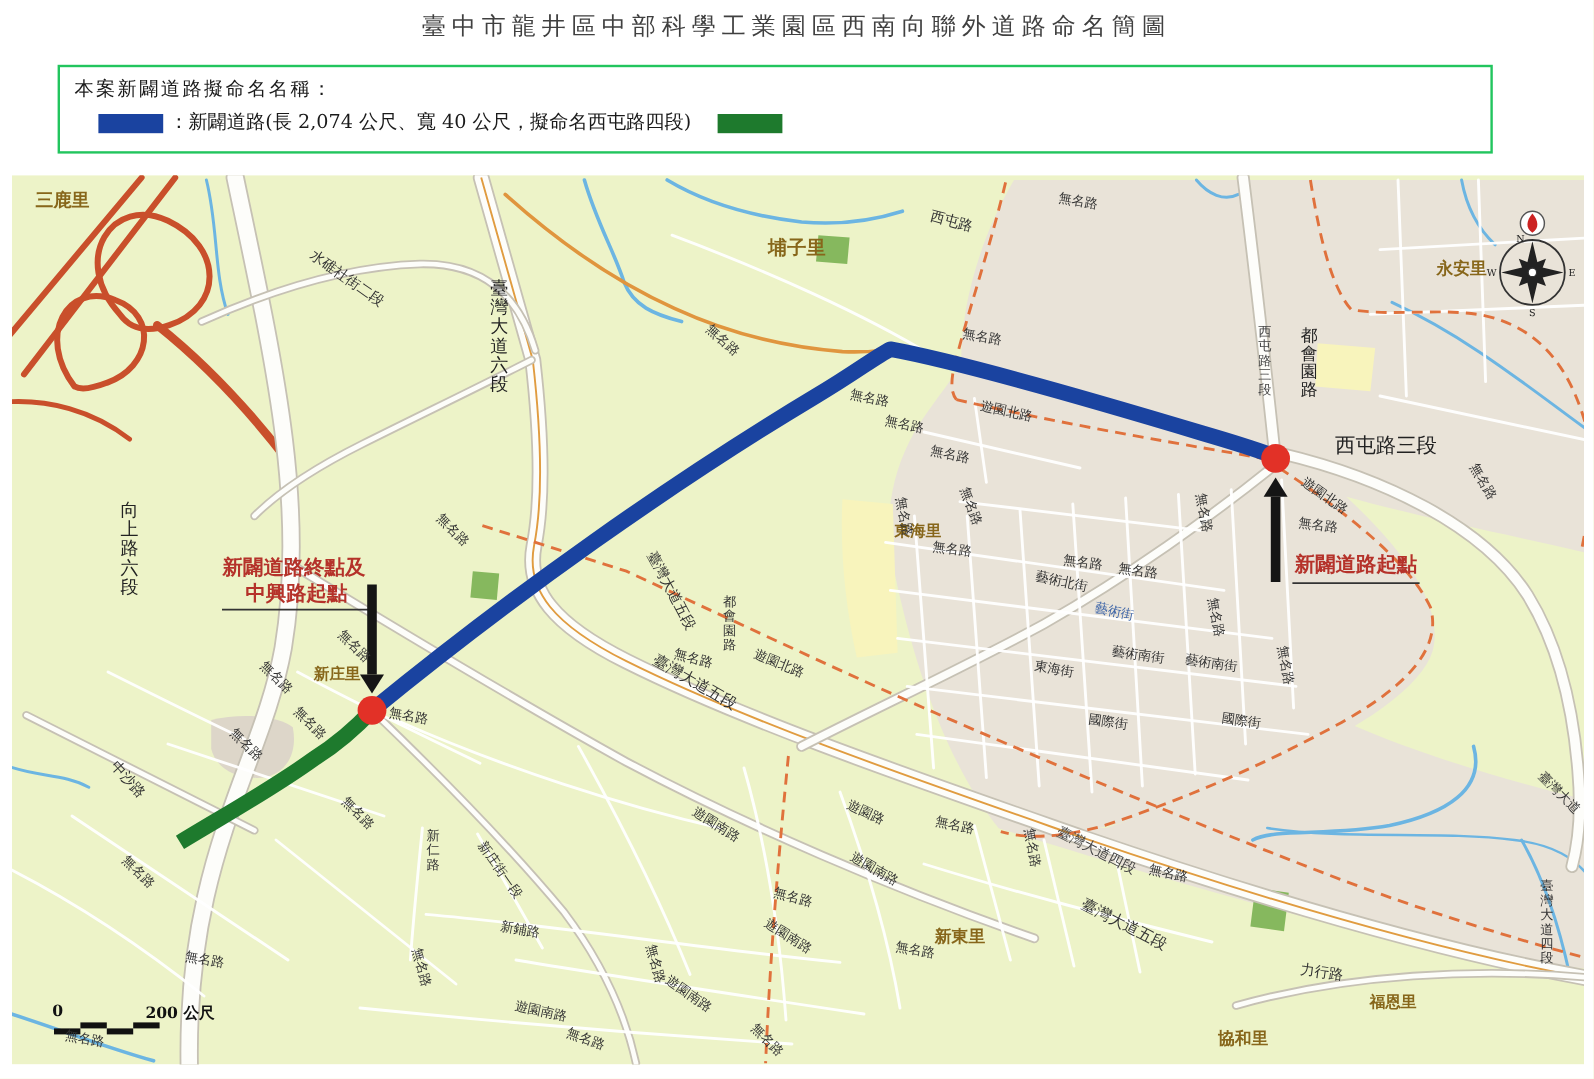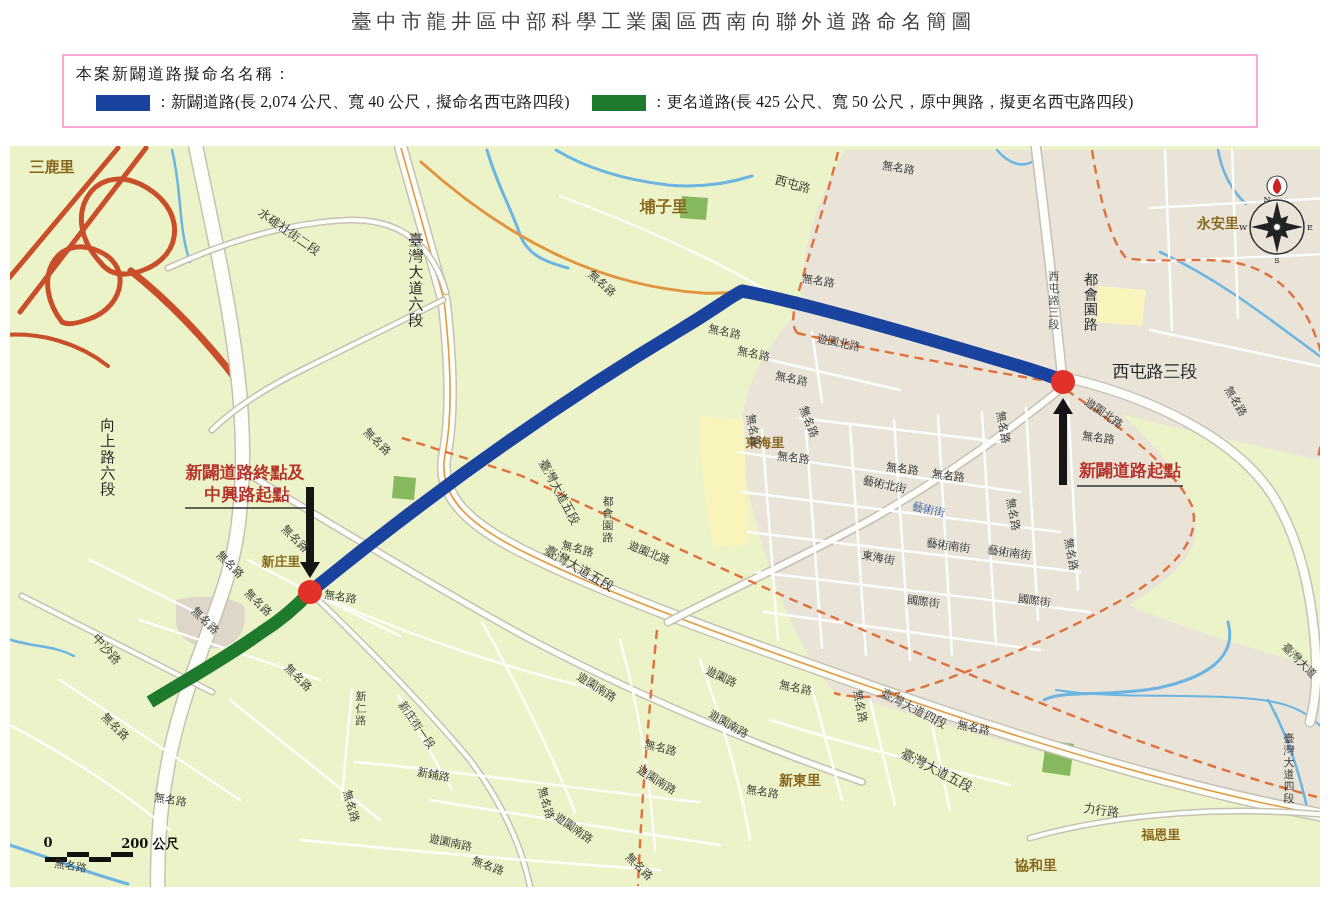--- a/index.html
+++ b/index.html
@@ -1,40 +1,39 @@
 <!DOCTYPE html>
 <html><head>
 <meta charset="utf-8">
 <style>
   html,body{margin:0;padding:0;}
   body{width:1328px;height:899px;position:relative;background:#fff;
        font-family:"DejaVu Serif","Liberation Serif",serif;overflow:hidden;}
   .title{position:absolute;top:8px;left:0;width:100%;text-align:center;
          font-size:20px;letter-spacing:5px;color:#404040;}
-  .legend{position:absolute;left:62px;top:54px;width:1192px;height:70px;
-          border:2px solid #f9a8d4;background:#fff;z-index:3;}
+  .legend{position:absolute;left:48px;top:54px;width:1192px;height:70px;
+          border:2px solid #22c55e;background:#fff;z-index:3;}
   .legend-heading{margin:8px 0 0 12px;font-size:16px;letter-spacing:2px;color:#1a1a1a;}
-  .legend-row{display:flex;align-items:center;margin:7px 0 0 32px;font-size:16px;color:#1a1a1a;white-space:nowrap;font-family:Liberation Serif, serif;}
+  .legend-row{display:flex;align-items:center;margin:7px 0 0 32px;font-size:16px;color:#1a1a1a;white-space:nowrap;}
   .swatch{display:inline-block;width:54px;height:16px;margin-right:5px;flex:0 0 auto;}
   .swatch2{margin-left:22px;}
   svg#map{position:absolute;left:0;top:0;}
   svg text{font-family:"DejaVu Serif","Liberation Serif",serif;}
 </style>
 </head>
 <body>
 
 <div class="title">臺中市龍井區中部科學工業園區西南向聯外道路命名簡圖</div>
 
 <div class="legend">
   <div class="legend-heading">本案新闢道路擬命名名稱：</div>
   <div class="legend-row">
     <span class="swatch" style="background: rgb(26, 67, 160);"></span>
     <span>：新闢道路(長 2,074 公尺、寬 40 公尺，擬命名西屯路四段)</span>
     <span class="swatch swatch2" style="background: rgb(30, 122, 45);"></span>
-    <span>：更名道路(長 425 公尺、寬 50 公尺，原中興路，擬更名西屯路四段)</span>
   </div>
 </div>
 
 <svg id="map" width="1328" height="899" viewBox="0 0 1328 899">
     <defs>
       <clipPath id="mf">
         <path d="M 10,146 h 1310 v 741 h -1310 Z"></path>
       </clipPath>
     </defs>
     <g clip-path="url(#mf)">

